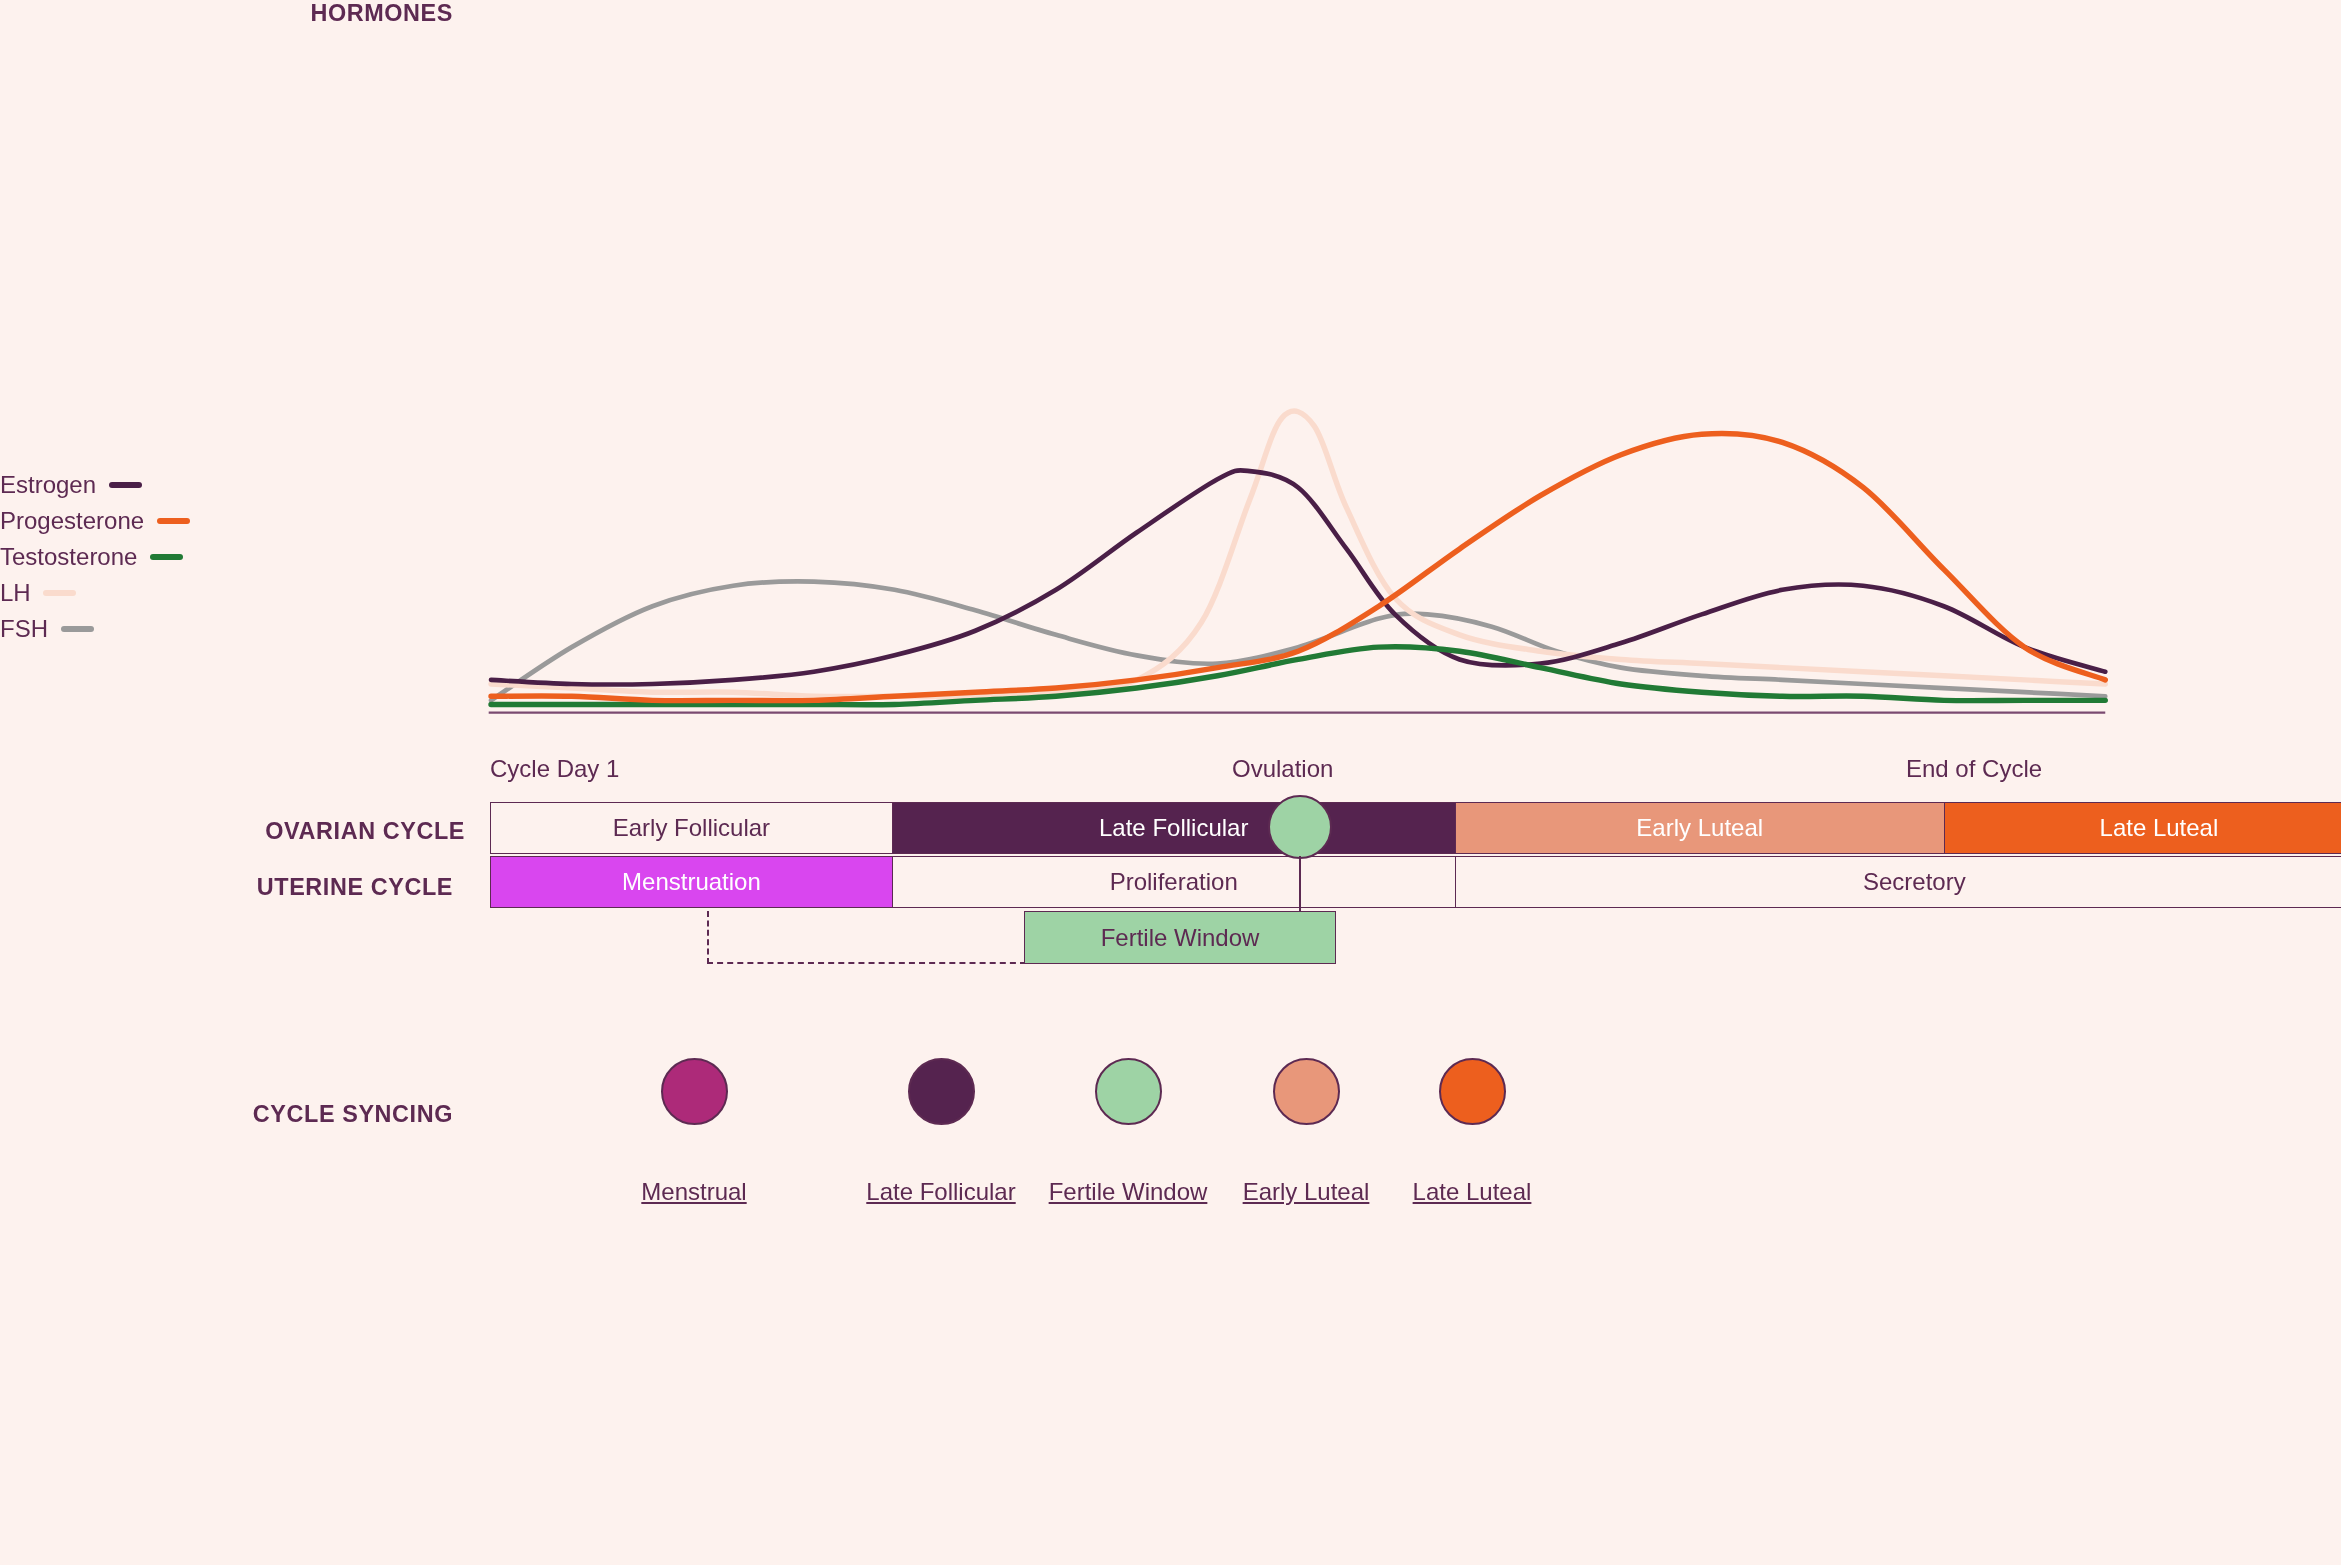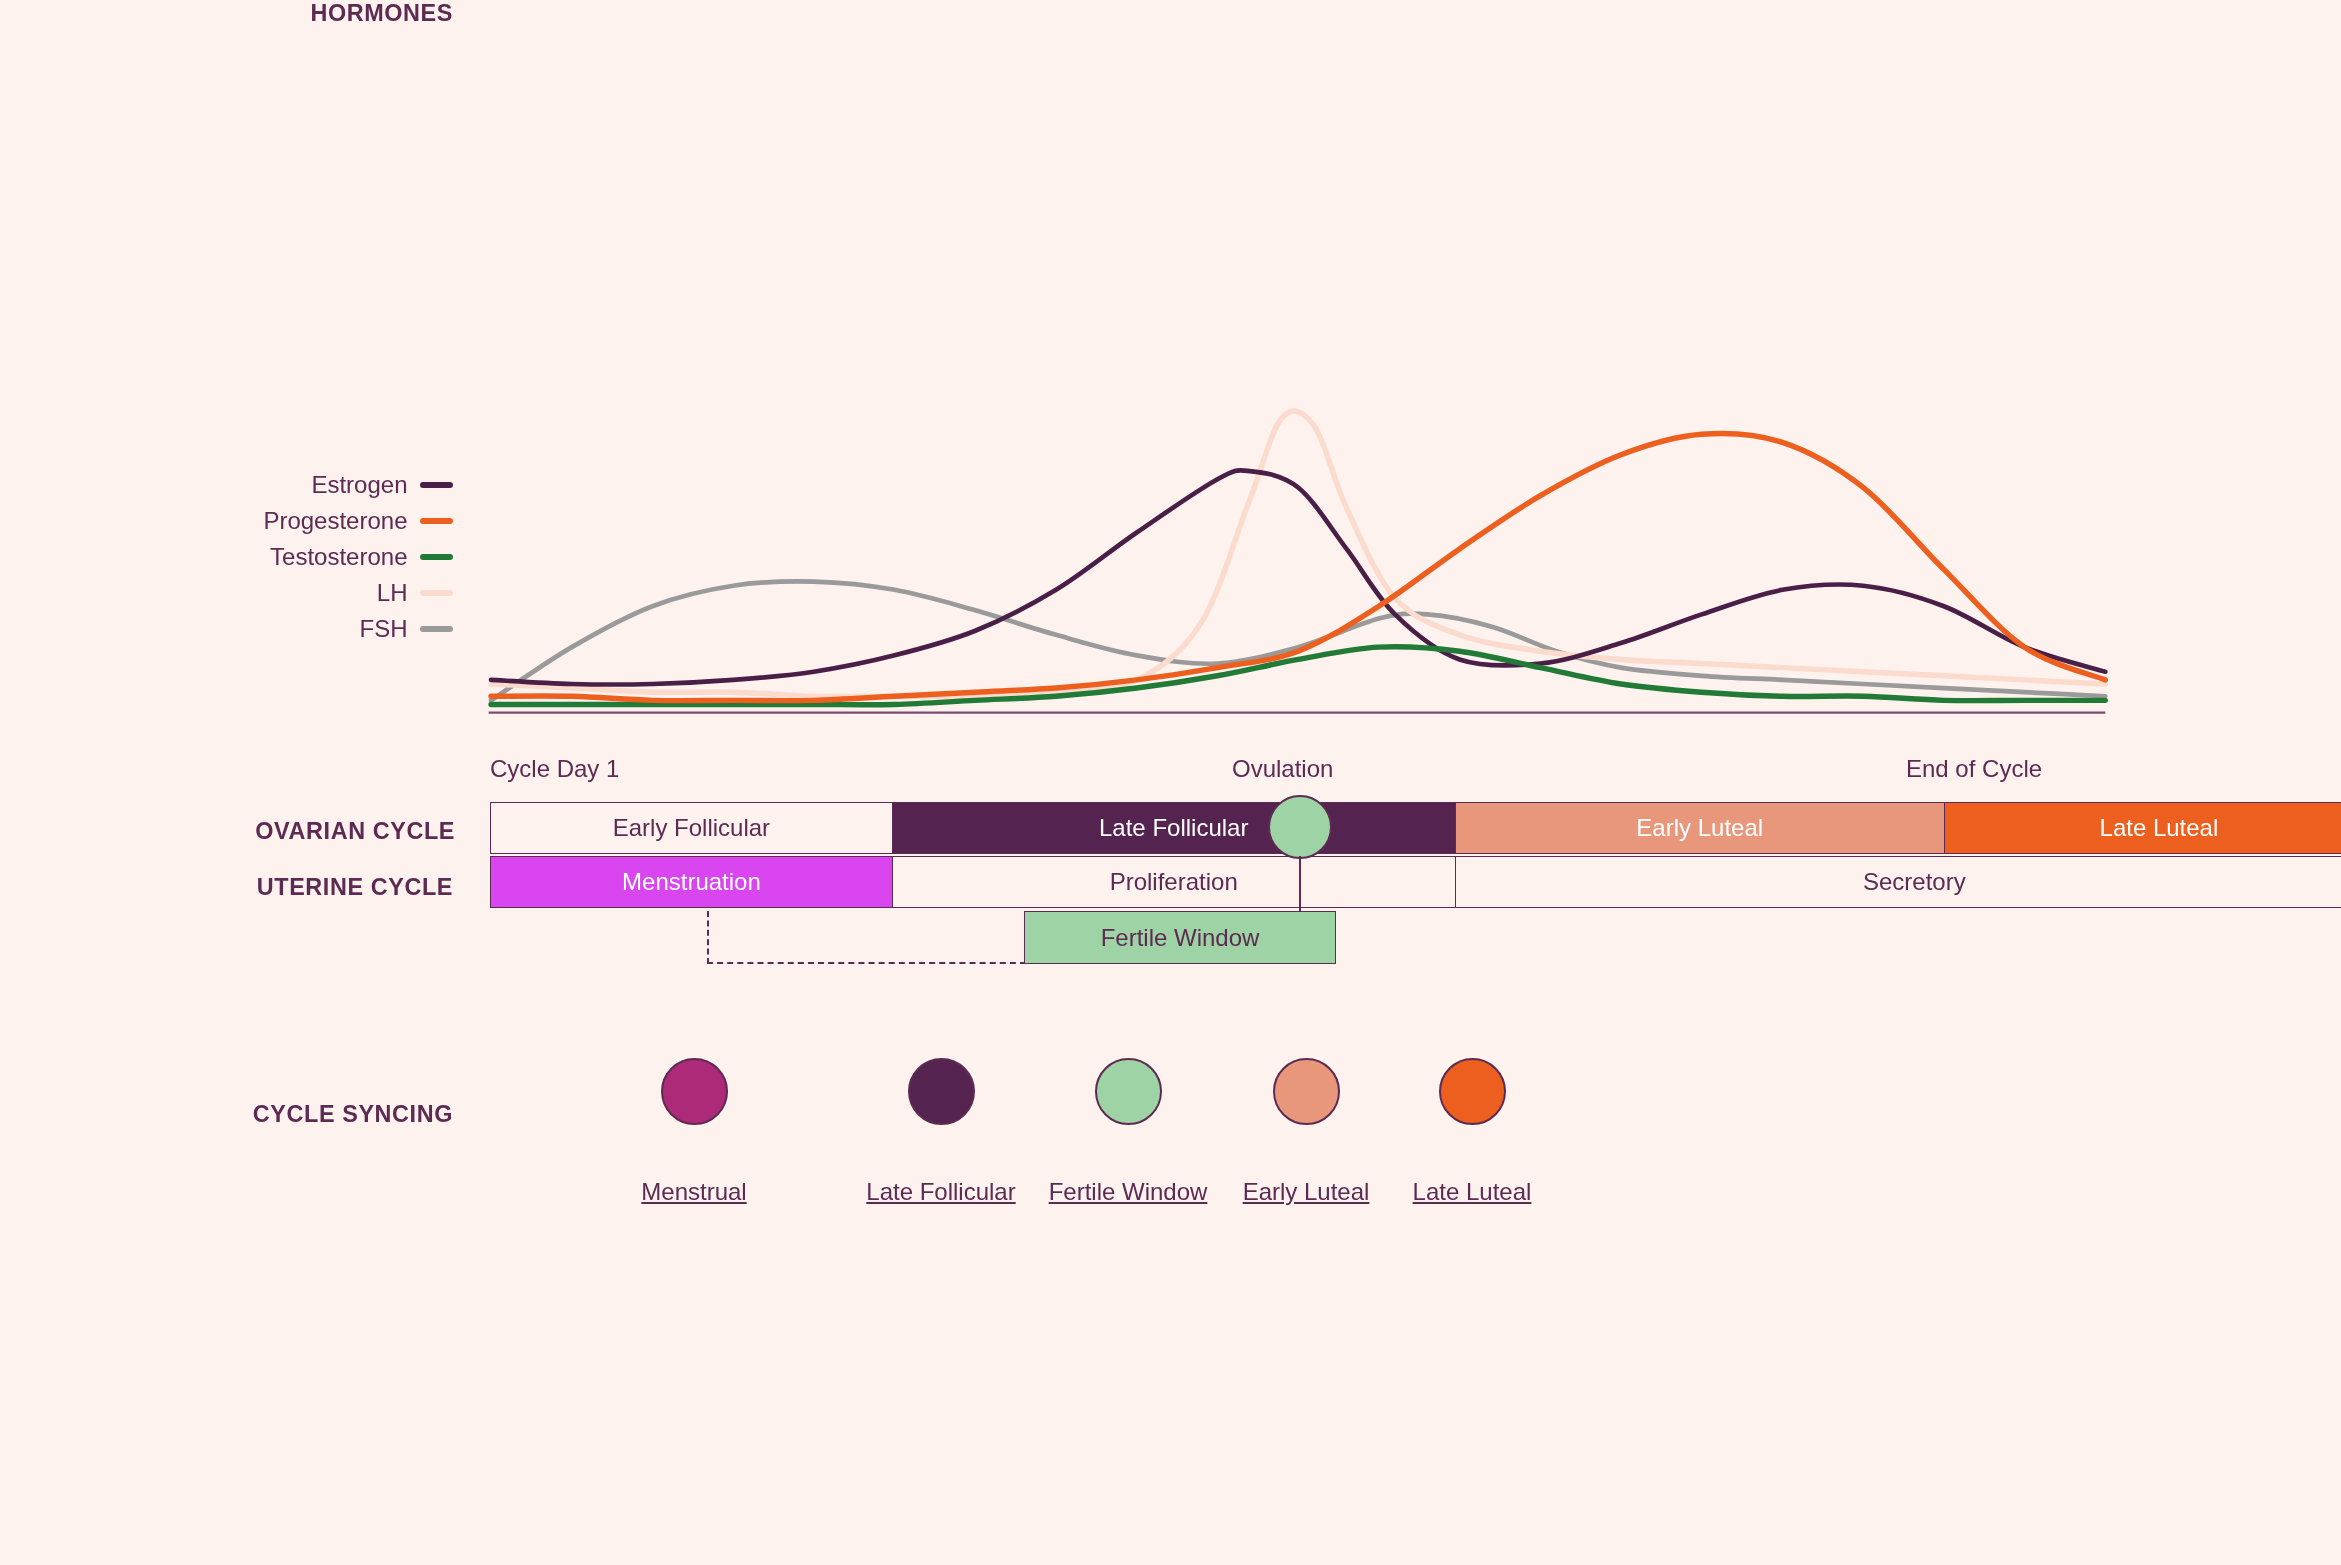--- a/index.html
+++ b/index.html
@@ -25,35 +25,34 @@
   .section-label {
     position: absolute;
     font-weight: bold;
     font-size: 23.4px;
     letter-spacing: 0.6px;
     color: #5d2a52;
     white-space: nowrap;
     text-align: right;
   }
   #hormones-title { left: 0; top: 540; width: 453px; }
-  #ovarian-title  { left: 2px; top: 818px; width: 453px; }
+  #ovarian-title  { left: 12px; top: 818px; width: 453px; }
   #uterine-title  { left: 0; top: 874px; width: 453px; }
   #syncing-title  { left: 0; top: 1101px; width: 453px; }
 
   
   .legend {
     position: absolute;
     left: 0;
     top: 467px;
     width: 453px;
   }
   .legend-row {
     display: flex;
     align-items: center;
-    justify-content: flex-end;
     height: 36px;
   }
   .legend-label {
     font-size: 24px;
     color: #5d2a52;
     white-space: nowrap;
   }
   .legend-swatch {
     width: 33px;
     height: 5.5px;

